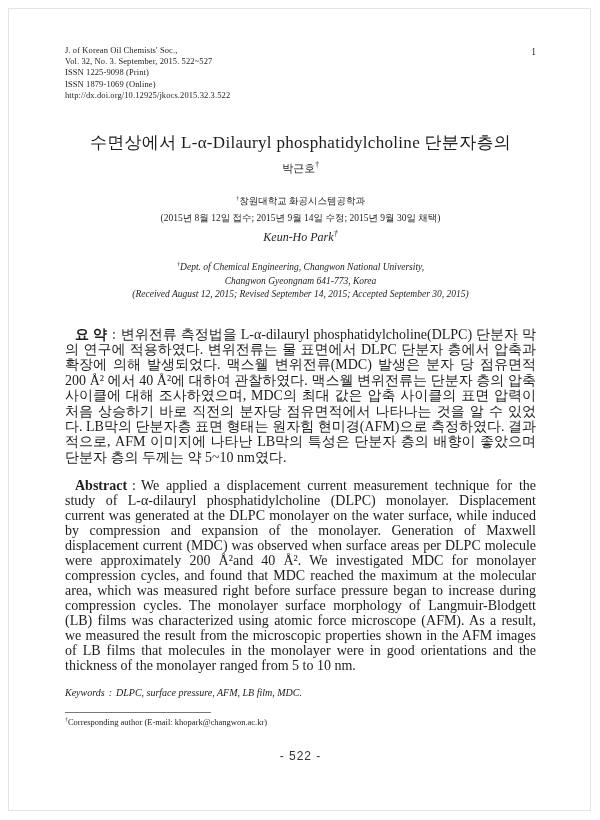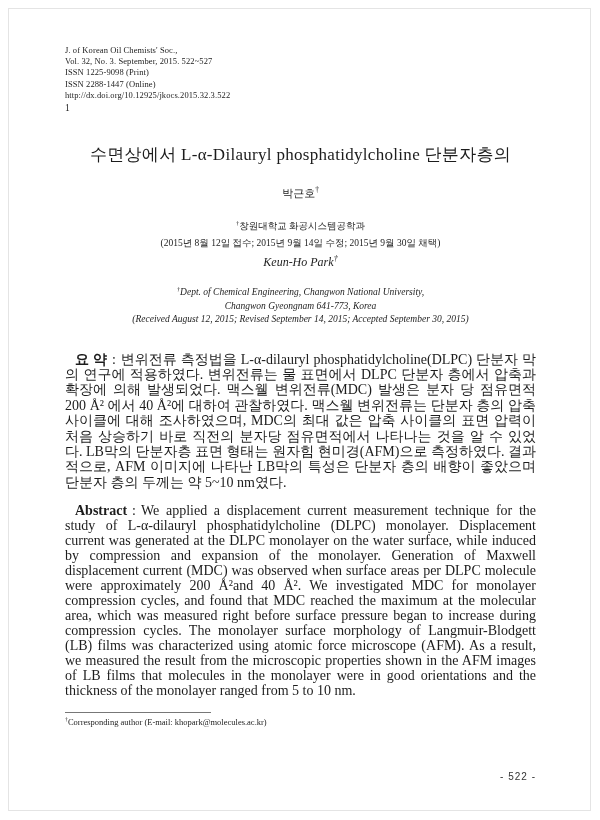--- a/index.html
+++ b/index.html
@@ -12,33 +12,33 @@
   }
   .sheet {
     position: absolute;
     left: 8px; top: 8px;
     width: 583px; height: 803px;
     border: 1px solid #e4e4e4;
     background: #ffffff;
     padding: 36px 54px 0 56px;
   }
   
-  .hdr { display: flex; justify-content: space-between; align-items: flex-start; flex-direction: column; }
+  .hdr { display: flex; justify-content: space-between; align-items: flex-start; }
   .hdr-left { font-size: 8.5px; line-height: 11.2px; letter-spacing: 0.1px; }
   .hdr-right { font-size: 9.5px; padding-top: 2px; }
   
   .title-ko {
     margin-top: 31px;
     text-align: center;
     font-size: 17px;
     font-weight: 500;
     line-height: 21px;
     letter-spacing: 0.3px;
   }
-  .author-ko { margin-top: 21px; text-align: center; font-size: 11px; }
+  .author-ko { margin-top: 8px; text-align: center; font-size: 11px; }
   .affil-ko  { margin-top: 19px; text-align: center; font-size: 9.5px; }
   .dates-ko  { margin-top: 4px;  text-align: center; font-size: 9.5px; }
   
   .title-en {
     margin-top: 15px;
     text-align: center;
     font-size: 13.5px;
     font-weight: 500;
     line-height: 19px;
   }
@@ -54,40 +54,40 @@
   }
   .abs-en { margin-top: 13px; line-height: 15px; }
   .abs-label { font-weight: bold; }
   .sep { margin: 0 5px; }
   .keywords { margin-top: 14px; font-size: 10px; font-style: italic; }
   .keywords .sep { margin: 0 4px; }
   
   .footnote-rule { margin-top: 14px; width: 146px; border-top: 1px solid #777; }
   .footnote { margin-top: 4px; font-size: 8.5px; }
   .page-footer {
-    margin-top: 44px;
-    text-align: right;
-    font-size: 10px;
+    margin-top: 22px;
+    text-align: center;
+    font-size: 12px;
     letter-spacing: 1px;
     font-family: "Liberation Sans", "DejaVu Sans", sans-serif;
     color: #333;
   }
   sup.mark { font-size: 68%; vertical-align: super; line-height: 0; }
 </style>
 </head>
 <body>
 
 <div class="sheet">
 
   <div class="hdr">
     <div class="hdr-left">
       <div>J. of Korean Oil Chemists' Soc.,</div>
       <div>Vol. 32, No. 3. September, 2015. 522~527</div>
       <div>ISSN 1225-9098 (Print)</div>
-      <div>ISSN 2288-1447 (Online)</div>
+      <div>ISSN 1879-1069 (Online)</div>
       <div>http://dx.doi.org/10.12925/jkocs.2015.32.3.522</div>
     </div>
     <div class="hdr-right">1</div>
   </div>
 
   <h1 class="title-ko">
     <span>수면상에서 L-α-Dilauryl phosphatidylcholine 단분자층의</span><br>
   </h1>
 
   <div class="author-ko">
@@ -112,22 +112,25 @@
   </div>
 
   <p class="abs abs-ko">
     <b class="abs-label">요 약</b><span class="sep">:</span><span>변위전류 측정법을 L-α-dilauryl phosphatidylcholine(DLPC) 단분자 막의 연구에 적용하였다. 변위전류는 물 표면에서 DLPC 단분자 층에서 압축과 확장에 의해 발생되었다. 맥스웰 변위전류(MDC) 발생은 분자 당 점유면적 200 Å² 에서 40 Å²에 대하여 관찰하였다. 맥스웰 변위전류는 단분자 층의 압축 사이클에 대해 조사하였으며, MDC의 최대 값은 압축 사이클의 표면 압력이 처음 상승하기 바로 직전의 분자당 점유면적에서 나타나는 것을 알 수 있었다. LB막의 단분자층 표면 형태는 원자힘 현미경(AFM)으로 측정하였다. 결과적으로, AFM 이미지에 나타난 LB막의 특성은 단분자 층의 배향이 좋았으며 단분자 층의 두께는 약 5~10 nm였다.</span>
   </p>
 
   <p class="abs abs-en">
     <b class="abs-label">Abstract</b><span class="sep">:</span><span>We applied a displacement current measurement technique for the study of L-α-dilauryl phosphatidylcholine (DLPC) monolayer. Displacement current was generated at the DLPC monolayer on the water surface, while induced by compression and expansion of the monolayer. Generation of Maxwell displacement current (MDC) was observed when surface areas per DLPC molecule were approximately 200 Å²and 40 Å². We investigated MDC for monolayer compression cycles, and found that MDC reached the maximum at the molecular area, which was measured right before surface pressure began to increase during compression cycles. The monolayer surface morphology of Langmuir-Blodgett (LB) films was characterized using atomic force microscope (AFM). As a result, we measured the result from the microscopic properties shown in the AFM images of LB films that molecules in the monolayer were in good orientations and the thickness of the monolayer ranged from 5 to 10 nm.</span>
   </p>
 
+  <p class="keywords">
+    <span>Keywords</span><span class="sep">:</span><span>DLPC, surface pressure, AFM, LB film, MDC.</span>
+  </p>
 
   <div class="footnote-rule"></div>
 
   <div class="footnote">
-    <sup class="mark">†</sup><span>Corresponding author (E-mail: khopark@molecules.ac.kr)</span>
+    <sup class="mark">†</sup><span>Corresponding author (E-mail: khopark@changwon.ac.kr)</span>
   </div>
 
   <div class="page-footer">- 522 -</div>
 
 </div>
 
 </body></html>

